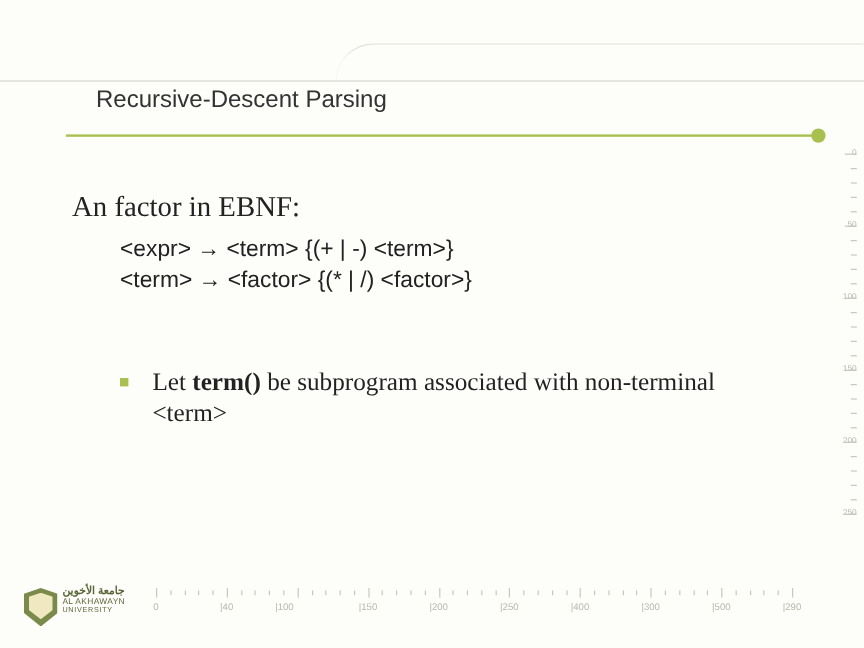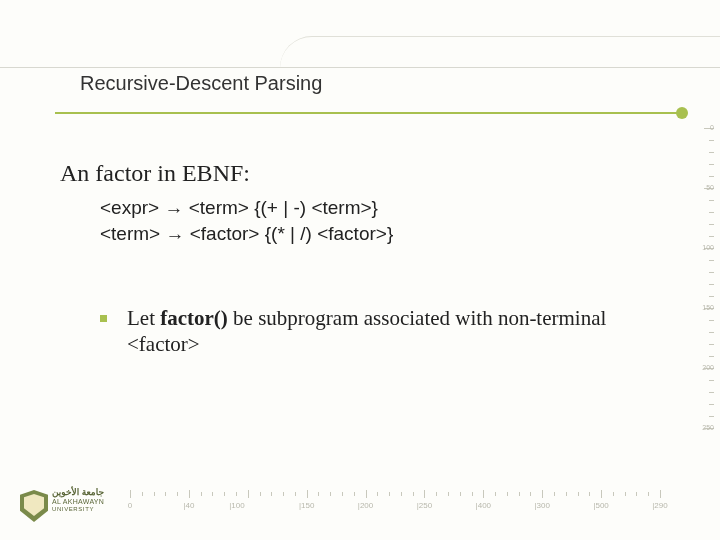--- a/index.html
+++ b/index.html
@@ -189,21 +189,21 @@
 
 <div class="grammar">
   <div>&lt;expr&gt; → &lt;term&gt; {(+ | -) &lt;term&gt;}</div>
   <div>&lt;term&gt; → &lt;factor&gt; {(* | /) &lt;factor&gt;}</div>
 </div>
 
 <div class="bullets">
   <div class="bullet-row">
     <div class="bullet-sq"></div>
     <div class="bullet-text">
-      <span>Let </span><b>factor()</b><span> be subprogram associated with non-terminal &lt;factor&gt;</span>
+      <span>Let </span><b>term()</b><span> be subprogram associated with non-terminal &lt;term&gt;</span>
     </div>
   </div>
 </div>
 
 <div class="right-ruler" id="rr">
     <div class="tick major" style="top: 0px;"></div>
     <div class="tick" style="top: 12px;"></div>
     <div class="tick" style="top: 24px;"></div>
     <div class="tick" style="top: 36px;"></div>
     <div class="tick" style="top: 48px;"></div>

